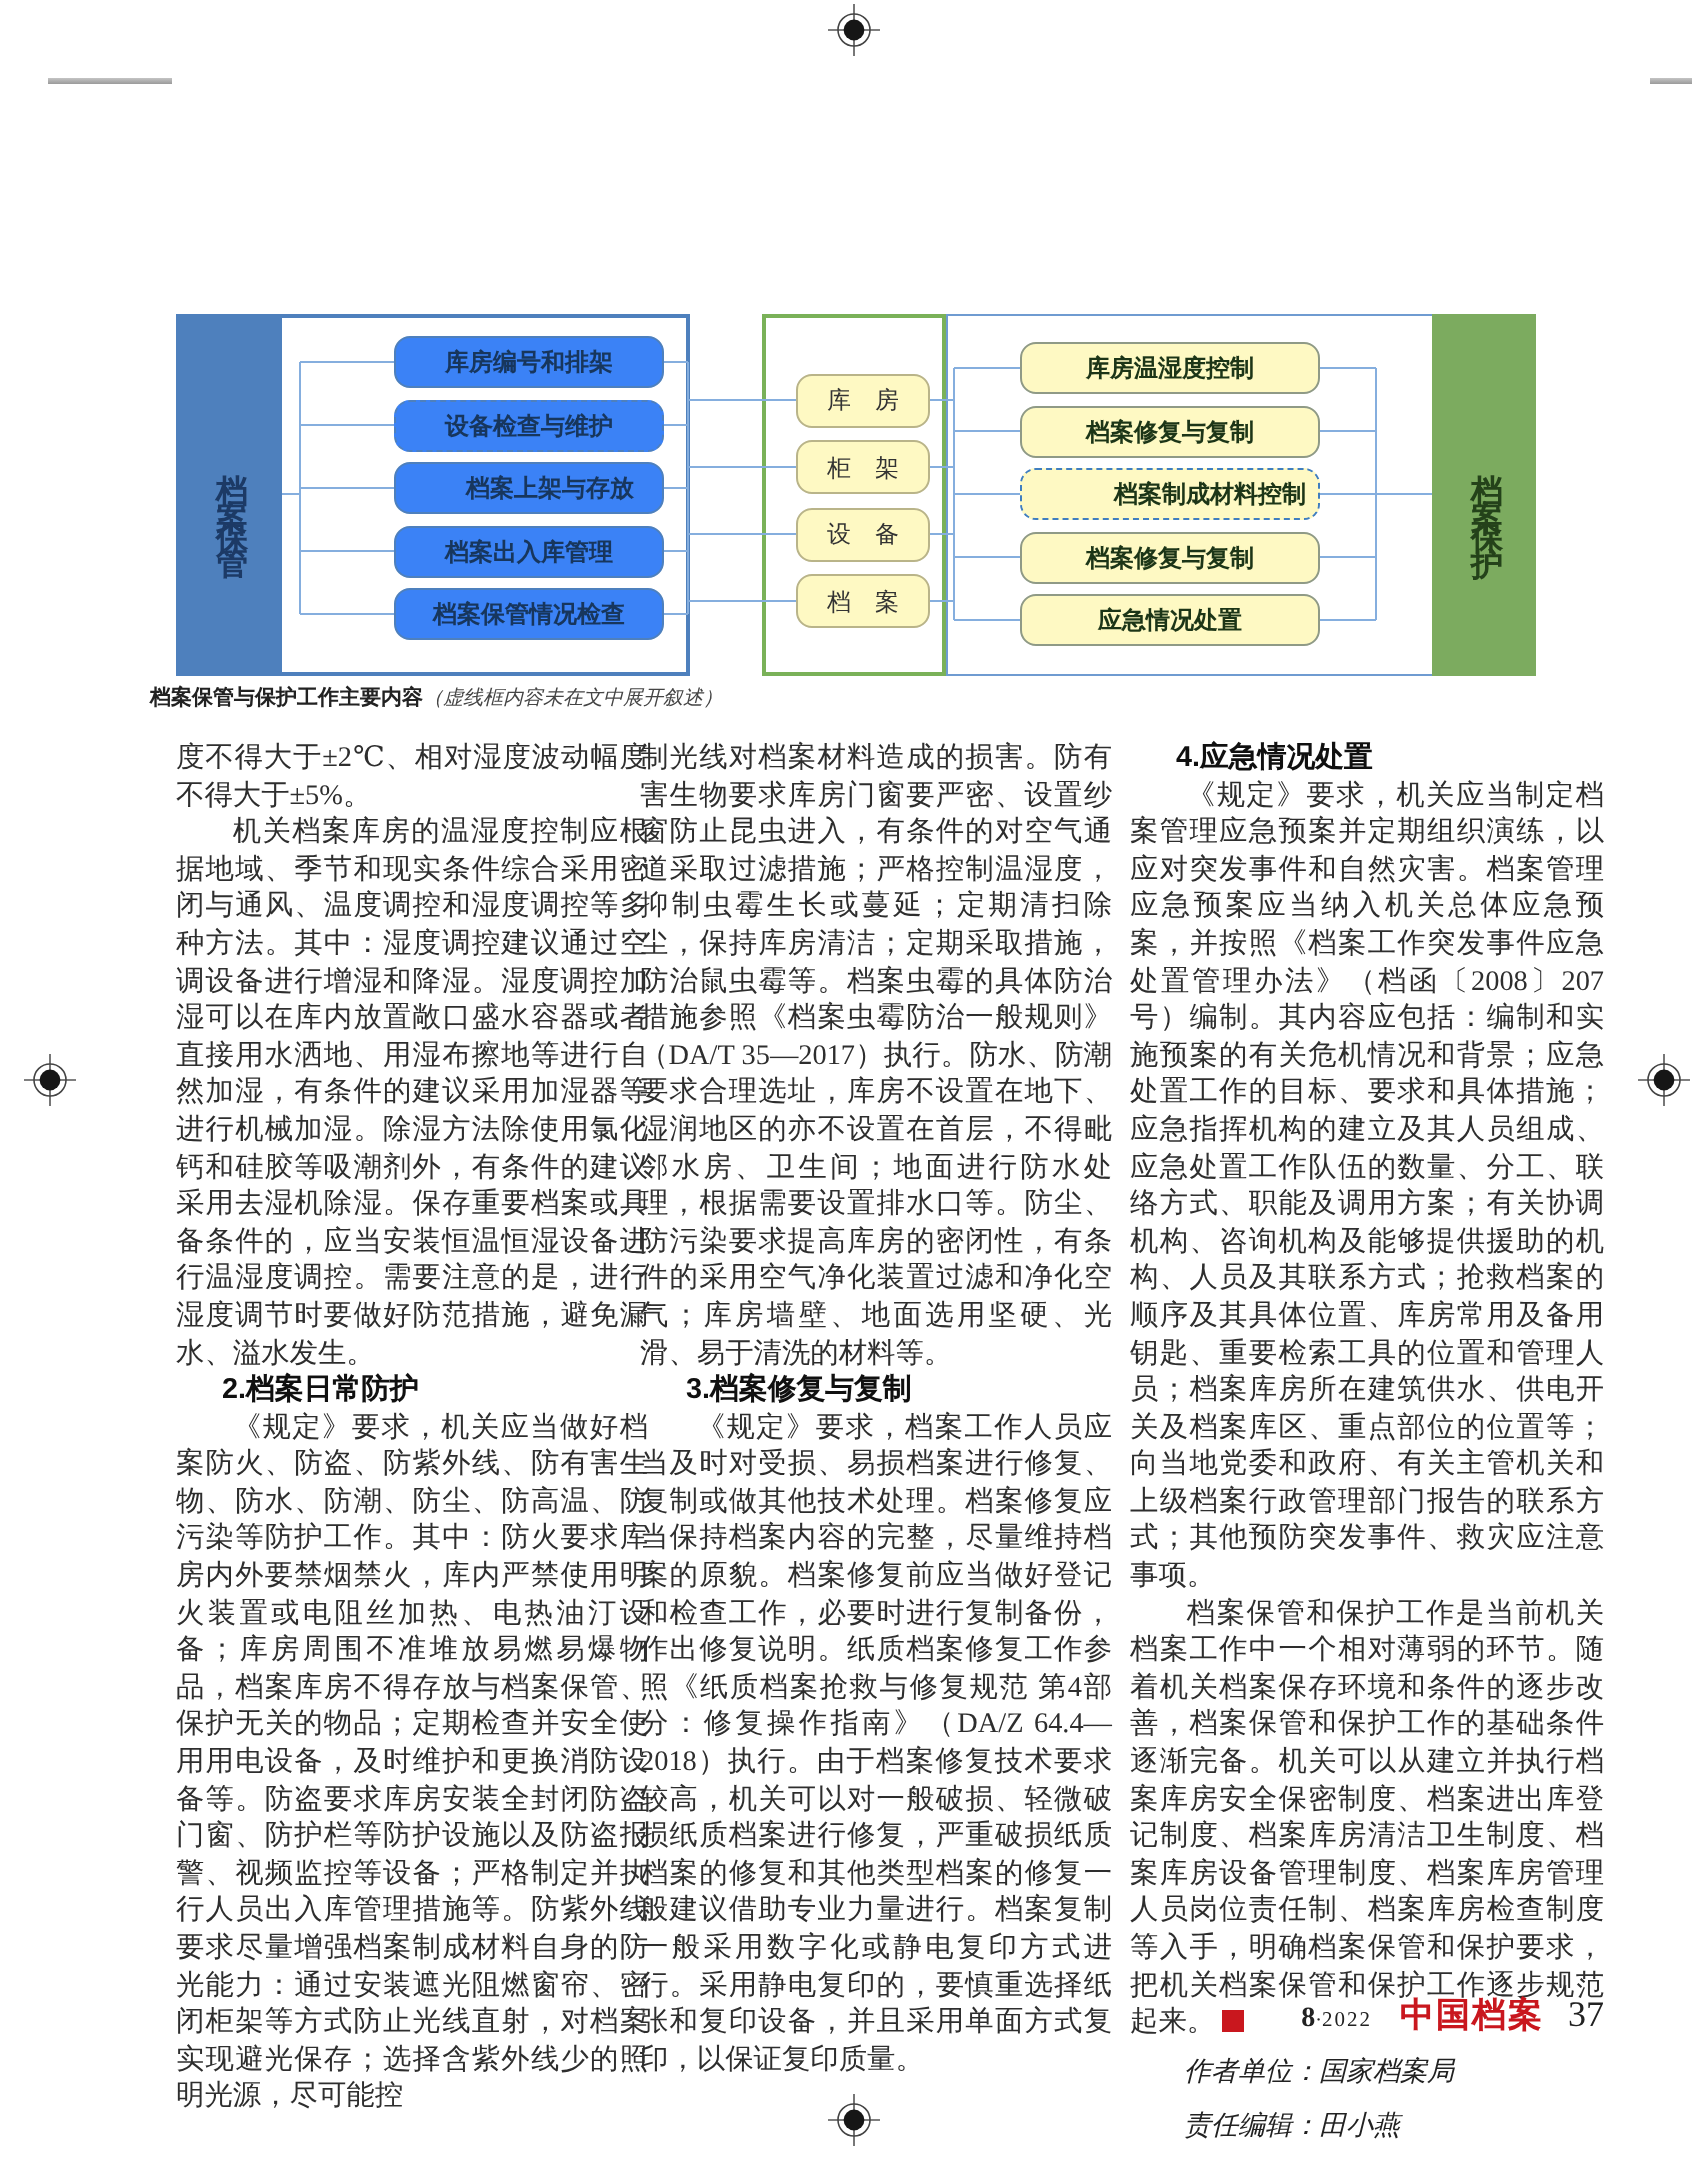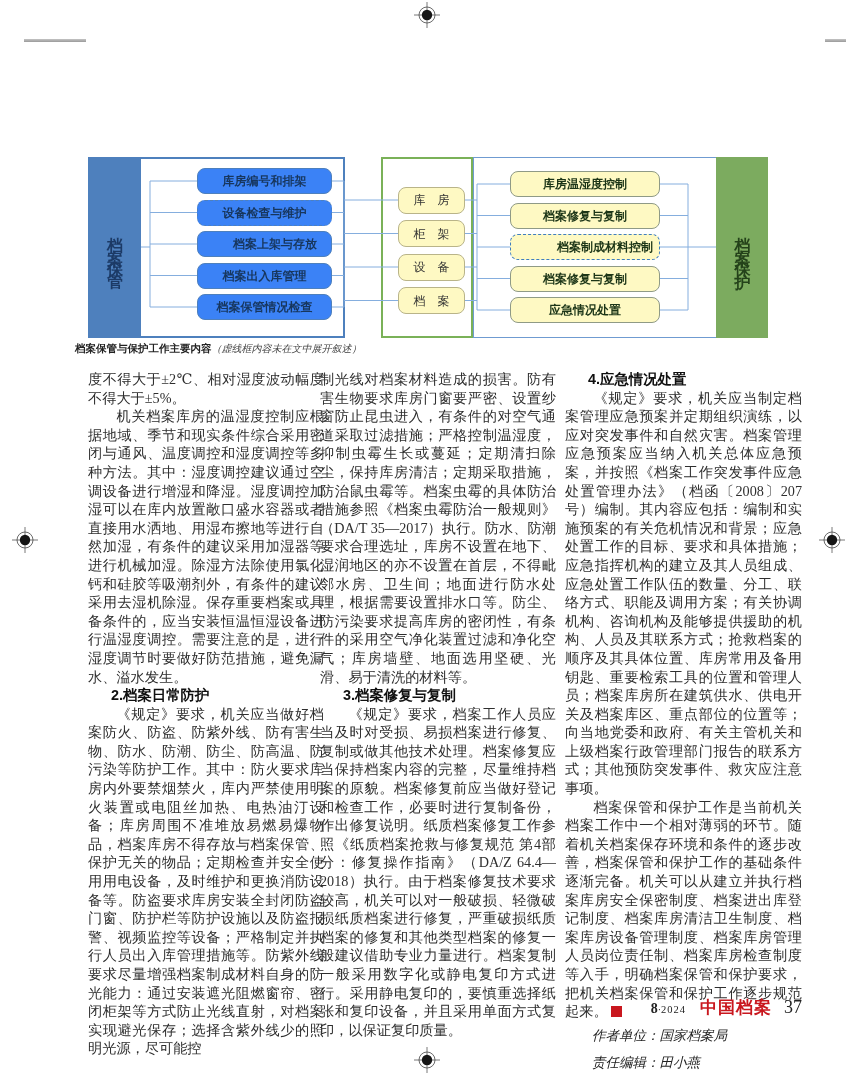--- a/index.html
+++ b/index.html
@@ -140,14 +140,14 @@
 
 <div class="col" id="col3">
   <p class="subhead">4.应急情况处置</p>
   <p class="para">《规定》要求，机关应当制定档案管理应急预案并定期组织演练，以应对突发事件和自然灾害。档案管理应急预案应当纳入机关总体应急预案，并按照《档案工作突发事件应急处置管理办法》（档函〔2008〕207号）编制。其内容应包括：编制和实施预案的有关危机情况和背景；应急处置工作的目标、要求和具体措施；应急指挥机构的建立及其人员组成、应急处置工作队伍的数量、分工、联络方式、职能及调用方案；有关协调机构、咨询机构及能够提供援助的机构、人员及其联系方式；抢救档案的顺序及其具体位置、库房常用及备用钥匙、重要检索工具的位置和管理人员；档案库房所在建筑供水、供电开关及档案库区、重点部位的位置等；向当地党委和政府、有关主管机关和上级档案行政管理部门报告的联系方式；其他预防突发事件、救灾应注意事项。</p>
   <p class="para"><span>档案保管和保护工作是当前机关档案工作中一个相对薄弱的环节。随着机关档案保存环境和条件的逐步改善，档案保管和保护工作的基础条件逐渐完备。机关可以从建立并执行档案库房安全保密制度、档案进出库登记制度、档案库房清洁卫生制度、档案库房设备管理制度、档案库房管理人员岗位责任制、档案库房检查制度等入手，明确档案保管和保护要求，把机关档案保管和保护工作逐步规范起来。</span><span class="endmark"></span></p>
   <p class="byline">作者单位：国家档案局</p>
   <p class="byline">责任编辑：田小燕</p>
 </div>
 
 <div id="footer">
-  <span class="ft-issue">8</span><span class="ft-sep">·</span><span class="ft-year">2024</span><span class="ft-logo">中国档案</span><span class="ft-page">37</span>
+  <span class="ft-issue">8</span><span class="ft-sep">·</span><span class="ft-year">2022</span><span class="ft-logo">中国档案</span><span class="ft-page">37</span>
 </div>
 
 </body></html>

